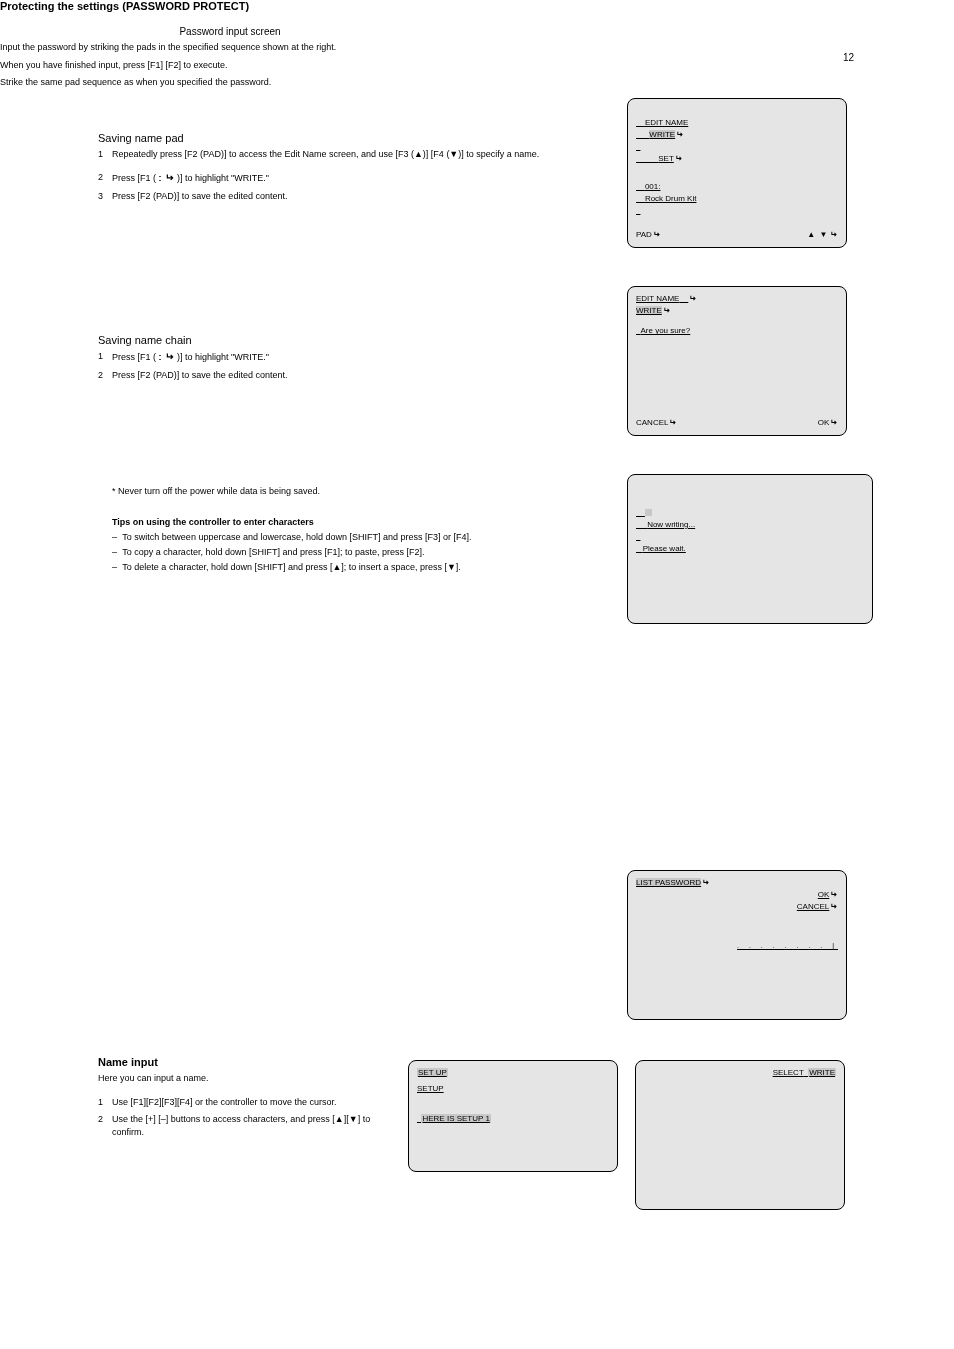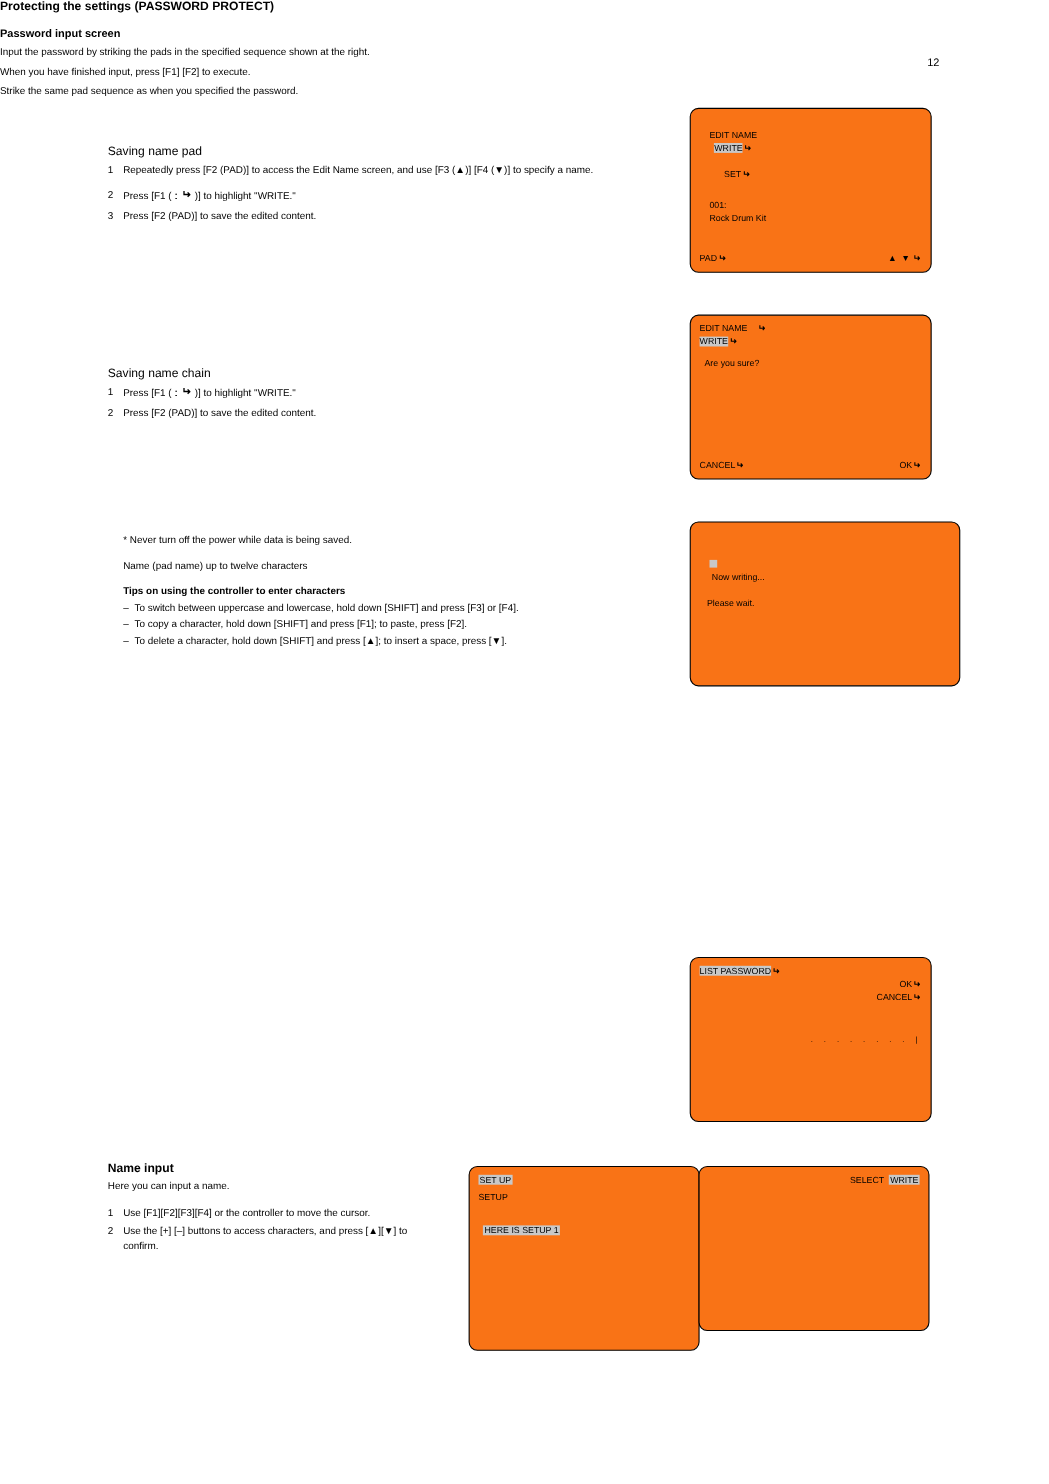--- a/index.html
+++ b/index.html
@@ -55,25 +55,26 @@
   .indent { margin-left: 14px; margin-top: 2px; line-height: 1.45; }
   .dash { display: inline-block; width: 8px; }
   .dash::before { content: "–"; }
   .spacer8 { height: 8px; }
 
   
   .screen {
     position: absolute;
     border: 1.5px solid #000;
     border-radius: 8px;
-    background: #f97316;
+    background: #e5e5e5;
     font-size: 8px;
     line-height: 1.5;
     padding: 6px 8px 4px 8px;
     box-sizing: border-box;
+    text-decoration: underline;
   }
   .scr-row { white-space: pre; } 
   .hl { background: #c8c8c8; }
   .g-sq {
     display: inline-block;
     width: 7px; height: 7px;
     background: #c8c8c8;
     vertical-align: middle;
   }
   .enter-icon.small::before { font-size: 8px; }
@@ -84,27 +85,27 @@
   #leftB { top: 302px; }
   #leftC { top: 483px; }
 
   #screen1 { left: 627px; top:  98px; width: 220px; height: 150px; }
   #screen2 { left: 627px; top: 286px; width: 220px; height: 150px; }
   #screen3 { left: 627px; top: 474px; width: 246px; height: 150px; }
 
   #lowerLeft { left: 98px; top: 680px; width: 460px; }
   .block-heading { font-size: 11px; font-weight: bold; }
   .sub-text { margin-top: 4px; line-height: 1.5; }
-  .pass-heading { font-size: 10px; font-weight: bold; margin-top: 14px; }
+  .pass-heading { font-size: 10px; font-weight: normal; margin-top: 14px; text-align: center; }
 
   #screen4 { left: 627px; top: 870px; width: 220px; height: 150px; }
   .dots-bar { letter-spacing: 4px; font-size: 7px; }
 
   #inputSec { left: 98px; top: 1056px; width: 280px; }
-  #screen5 { left: 426px; top: 1060px; width: 210px; height: 168px; }
+  #screen5 { left: 408px; top: 1060px; width: 210px; height: 112px; }
   #screen6 { left: 635px; top: 1060px; width: 210px; height: 150px; }
 
   .hl-block { background: #c8c8c8; padding: 0 1px; }
 </style>
 </head>
 <body>
 
 <div class="page-number">12</div>
 
 <div id="leftA" class="left-col">
@@ -146,21 +147,20 @@
 
   <div class="step-row">
     <div class="step-num">2</div>
     <div class="step-text">Press [F2 (PAD)] to save the edited content.</div>
   </div>
 </div>
 
 <div id="leftC" class="left-col">
   <div class="indent">* Never turn off the power while data is being saved.</div>
   <div class="spacer8"></div>
-  <div class="indent">Name (pad name) up to twelve characters</div>
   <div class="spacer8"></div>
   <div class="indent" style="font-weight:bold;">Tips on using the controller to enter characters</div>
   <div class="indent"><span class="dash"></span> <span>To switch between uppercase and lowercase, hold down [SHIFT] and press [F3] or [F4].</span></div>
   <div class="indent"><span class="dash"></span> <span>To copy a character, hold down [SHIFT] and press [F1]; to paste, press [F2].</span></div>
   <div class="indent"><span class="dash"></span> <span>To delete a character, hold down [SHIFT] and press [▲]; to insert a space, press [▼].</span></div>
 </div>
 
 <div id="screen1" class="screen">
   <div class="scr-row">
     <span>EDIT NAME</span>

